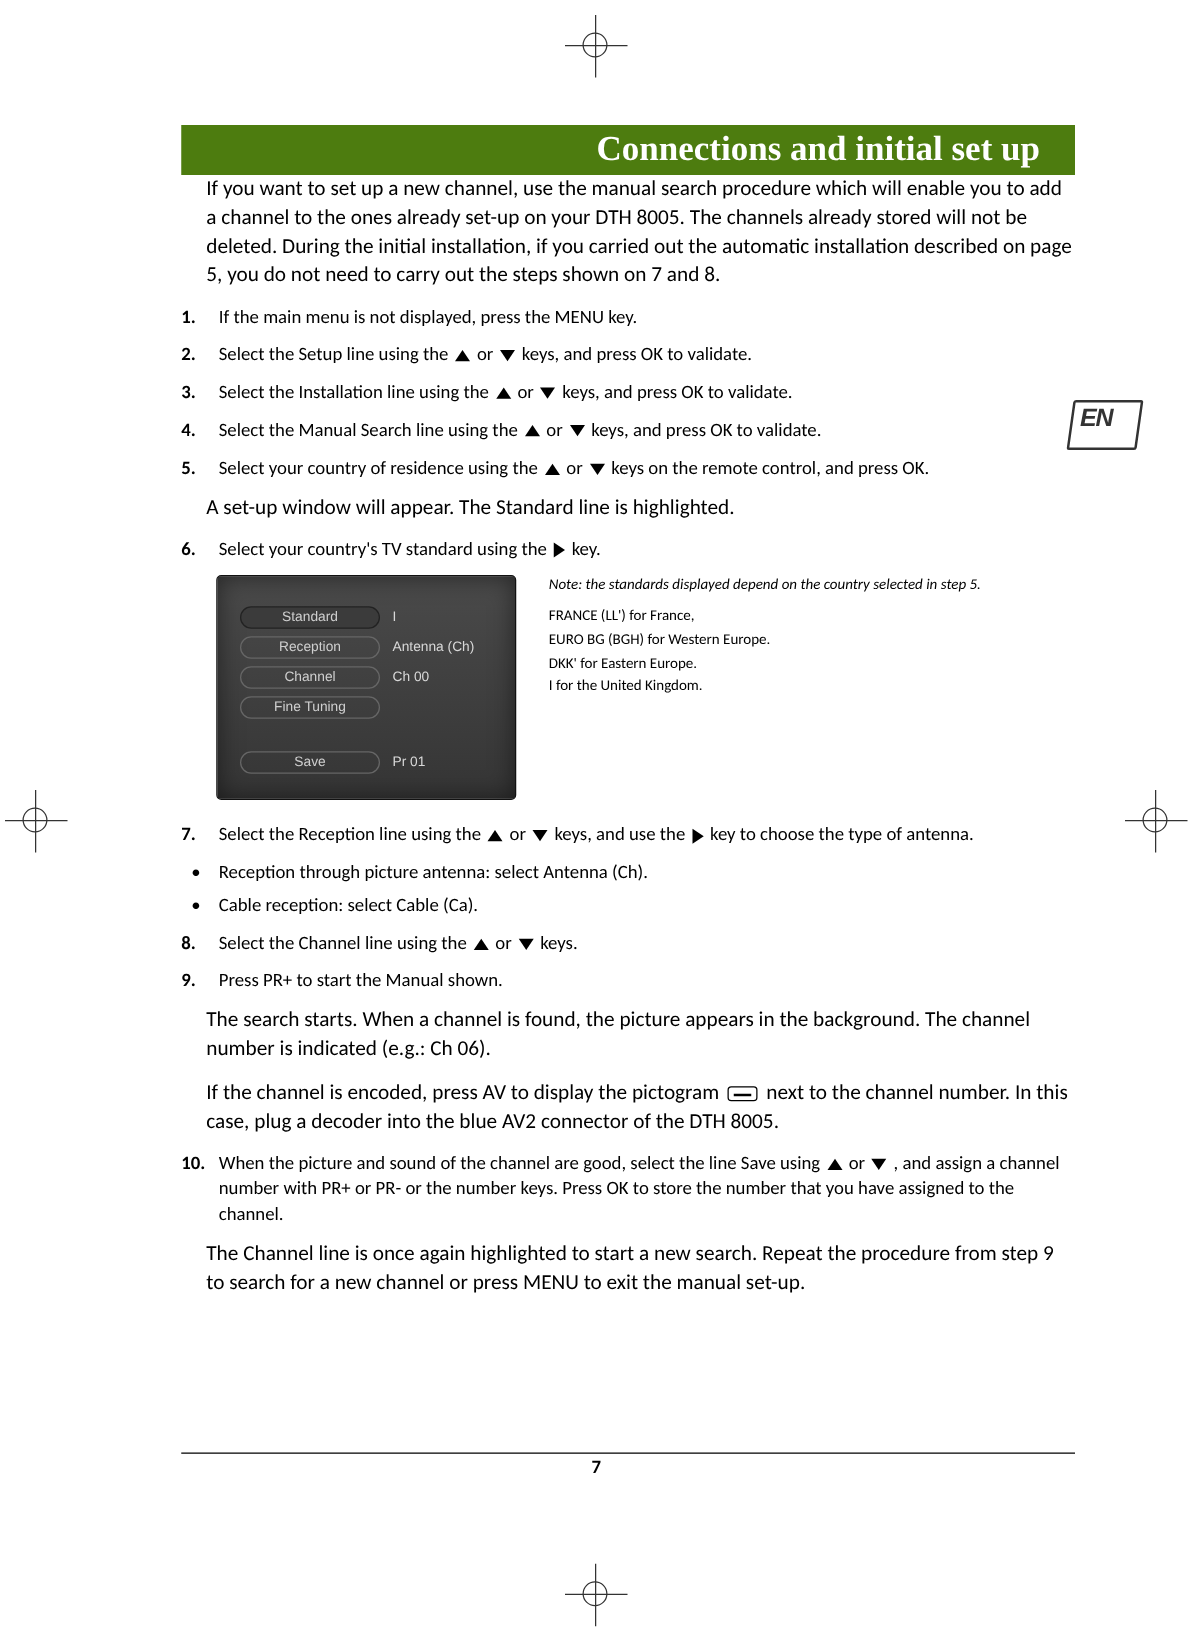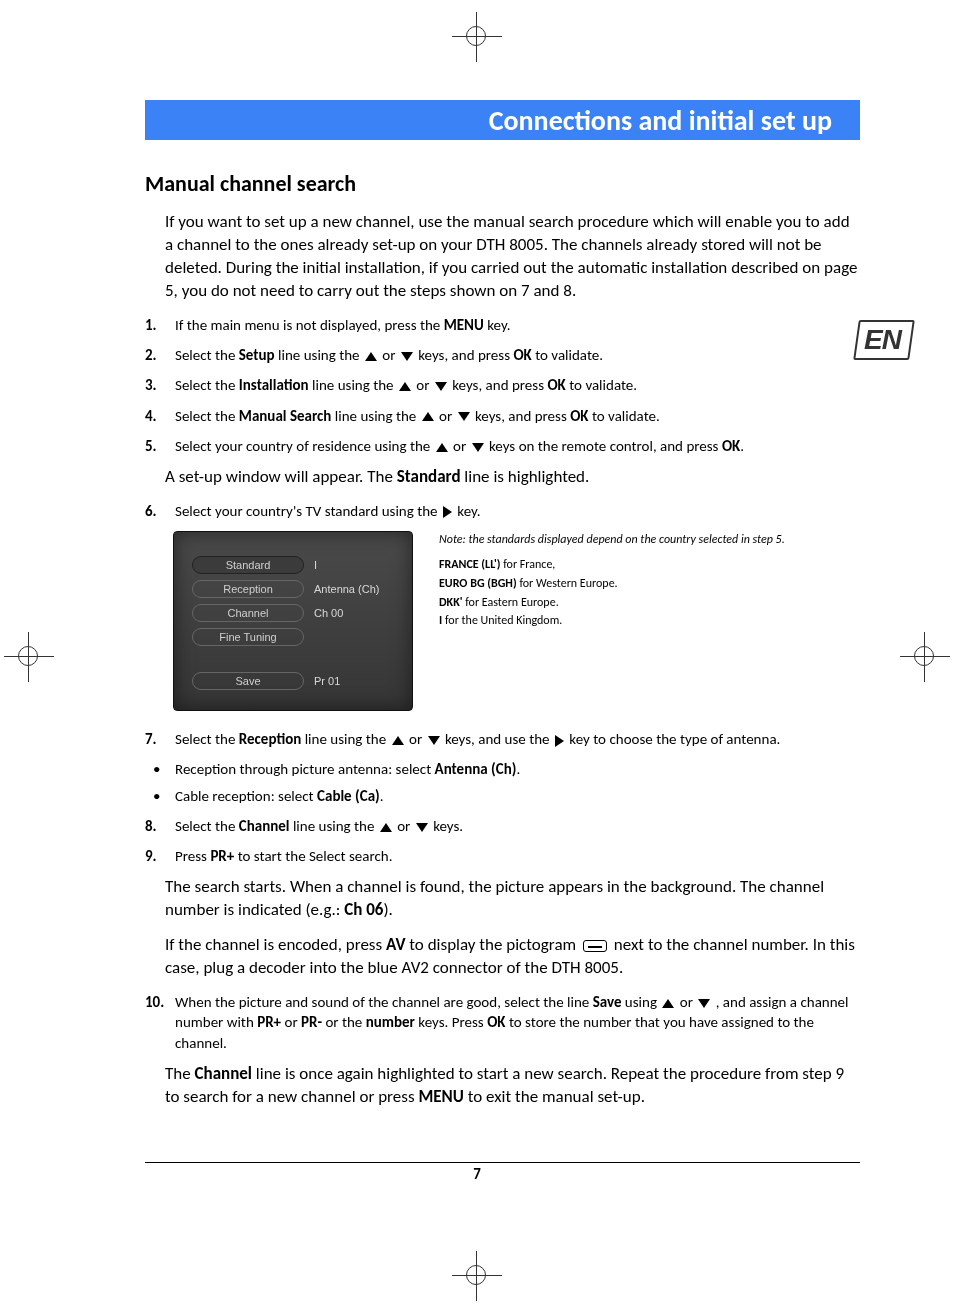--- a/index.html
+++ b/index.html
@@ -5,36 +5,36 @@
   * { box-sizing: border-box; margin: 0; padding: 0; }
   html, body { width: 954px; height: 1313px; background: #fff; font-family: "Gill Sans", "Gill Sans MT", Calibri, sans-serif; color: #000; }
   .page { position: relative; width: 954px; height: 1313px; }
   .reg-cross { position: absolute; width: 50px; height: 50px; }
   .reg-cross .h { position: absolute; top: 24px; left: 0; width: 50px; height: 1px; background: #333; }
   .reg-cross .v { position: absolute; left: 24px; top: 0; width: 1px; height: 50px; background: #333; }
   .reg-cross .c { position: absolute; left: 14px; top: 14px; width: 20px; height: 20px; border: 1px solid #333; border-radius: 50%; }
 
   .content { position: absolute; left: 145px; top: 100px; width: 715px; }
 
-  .header-band { position: relative; background: #3b82f6; height: 40px; display: flex; align-items: center; justify-content: flex-end; padding-right: 28px; border-top-right-radius: 0; }
+  .header-band { position: relative; background: #4d7c0f; height: 40px; display: flex; align-items: center; justify-content: flex-end; padding-right: 28px; border-top-right-radius: 0; font-family: Liberation Serif, serif; }
   .header-band .title { color: #fff; font-weight: 700; font-size: 28px; }
 
   h2.section { font-size: 22px; font-weight: 700; margin-top: 30px; margin-bottom: 14px; }
 
   p.body { font-size: 17px; line-height: 1.35; margin-bottom: 12px; margin-left: 20px; }
 
   ol.steps { list-style: none; counter-reset: step; }
   ol.steps > li { position: relative; padding-left: 30px; font-size: 15px; line-height: 1.35; margin-bottom: 10px; }
   ol.steps > li .num { position: absolute; left: 0; top: 0; font-weight: 700; }
 
   ul.sub { list-style: none; margin: 6px 0 10px 0; }
   ul.sub > li { position: relative; padding-left: 30px; font-size: 15px; line-height: 1.35; margin-bottom: 6px; }
   ul.sub > li::before { content: "•"; position: absolute; left: 8px; top: 0; }
 
-  b { font-weight: 700; }
+  b { font-weight: 400; }
   .italic { }
 
   .arrow-up, .arrow-down, .arrow-right { display: inline-block; width: 0; height: 0; vertical-align: middle; margin: 0 2px; }
   .arrow-up { border-left: 6px solid transparent; border-right: 6px solid transparent; border-bottom: 9px solid #000; }
   .arrow-down { border-left: 6px solid transparent; border-right: 6px solid transparent; border-top: 9px solid #000; }
   .arrow-right { border-top: 6px solid transparent; border-bottom: 6px solid transparent; border-left: 9px solid #000; }
 
   .encoded-icon { display: inline-block; width: 24px; height: 12px; border: 1.5px solid #000; border-radius: 3px; position: relative; vertical-align: middle; margin: 0 3px; }
   .encoded-icon::after { content: ""; position: absolute; left: 4px; top: 5px; width: 14px; height: 1.5px; background: #000; }
 
@@ -48,21 +48,21 @@
   .shot .savearea { margin-top: 22px; }
 
   .shot-notes { flex: 1; font-size: 12px; line-height: 1.4; }
   .shot-notes .note { font-style: italic; margin-bottom: 8px; }
   .shot-notes .stdline { margin-bottom: 2px; }
 
   
   .lang-badge { position: absolute; right: 40px; top: 312px; width: 64px; height: 50px; }
   .lang-badge .sheet { position: absolute; left: 6px; top: 8px; width: 56px; height: 40px; border: 2px solid #333; border-radius: 2px; transform: skewX(-8deg); background:#fff; }
   .lang-badge .sheet2 { position: absolute; left: 2px; top: 12px; width: 56px; height: 40px; border: 2px solid #999; border-radius: 2px; transform: skewX(-8deg); background:#fff; z-index:-1;}
-  .lang-badge .txt { position: absolute; left: 14px; top: 12px; font-family: Arial Black, Arial, sans-serif; font-style: italic; font-weight: 900; font-size: 28px; color:#333; letter-spacing:-1px; }
+  .lang-badge .txt { position: absolute; left: 14px; top: 12px; font-family: Arial Black, Arial, sans-serif; font-style: italic; font-weight: 900; font-size: 20px; color:#333; letter-spacing:-1px; }
 
   .page-number { position: absolute; left: 0; width: 100%; text-align: center; bottom: 130px; font-weight: 700; font-size: 15px; }
   .page-number-rule { position:absolute; left:145px; width:715px; bottom:150px; height:1px; background:#000;}
 </style>
 </head>
 <body>
 
 <div class="page">
 
   <div class="reg-cross" style="left:452px; top:12px;">
@@ -90,21 +90,20 @@
     <div class="sheet2"></div>
     <div class="sheet"></div>
     <div class="txt">EN</div>
   </div>
 
   <div class="content">
     <div class="header-band">
       <span class="title">Connections and initial set up</span>
     </div>
 
-    <h2 class="section">Manual channel search</h2>
 
     <p class="body">If you want to set up a new channel, use the manual search procedure which will enable you to add a channel to the ones already set-up on your DTH 8005. The channels already stored will not be deleted. During the initial installation, if you carried out the automatic installation described on page 5, you do not need to carry out the steps shown on 7 and 8.</p>
 
     <ol class="steps">
       <li>
         <span class="num">1.</span>
         <span>If the main menu is not displayed, press the </span><b>MENU</b><span> key.</span>
       </li>
       <li>
         <span class="num">2.</span>
@@ -178,21 +177,21 @@
       <li><span>Cable reception: select </span><b>Cable (Ca)</b><span>.</span></li>
     </ul>
 
     <ol class="steps">
       <li>
         <span class="num">8.</span>
         <span>Select the </span><b>Channel</b><span> line using the </span><span class="arrow-up"></span><span> or </span><span class="arrow-down"></span><span> keys.</span>
       </li>
       <li>
         <span class="num">9.</span>
-        <span>Press </span><b>PR+</b><span> to start the Select search.</span>
+        <span>Press </span><b>PR+</b><span> to start the Manual shown.</span>
       </li>
     </ol>
 
     <p class="body">
       <span>The search starts. When a channel is found, the picture appears in the background. The channel number is indicated (e.g.: </span><b>Ch 06</b><span>).</span>
     </p>
     <p class="body">
       <span>If the channel is encoded, press </span><b>AV</b><span> to display the pictogram </span><span class="encoded-icon"></span><span> next to the channel number. In this case, plug a decoder into the blue AV2 connector of the DTH 8005.</span>
     </p>
 

